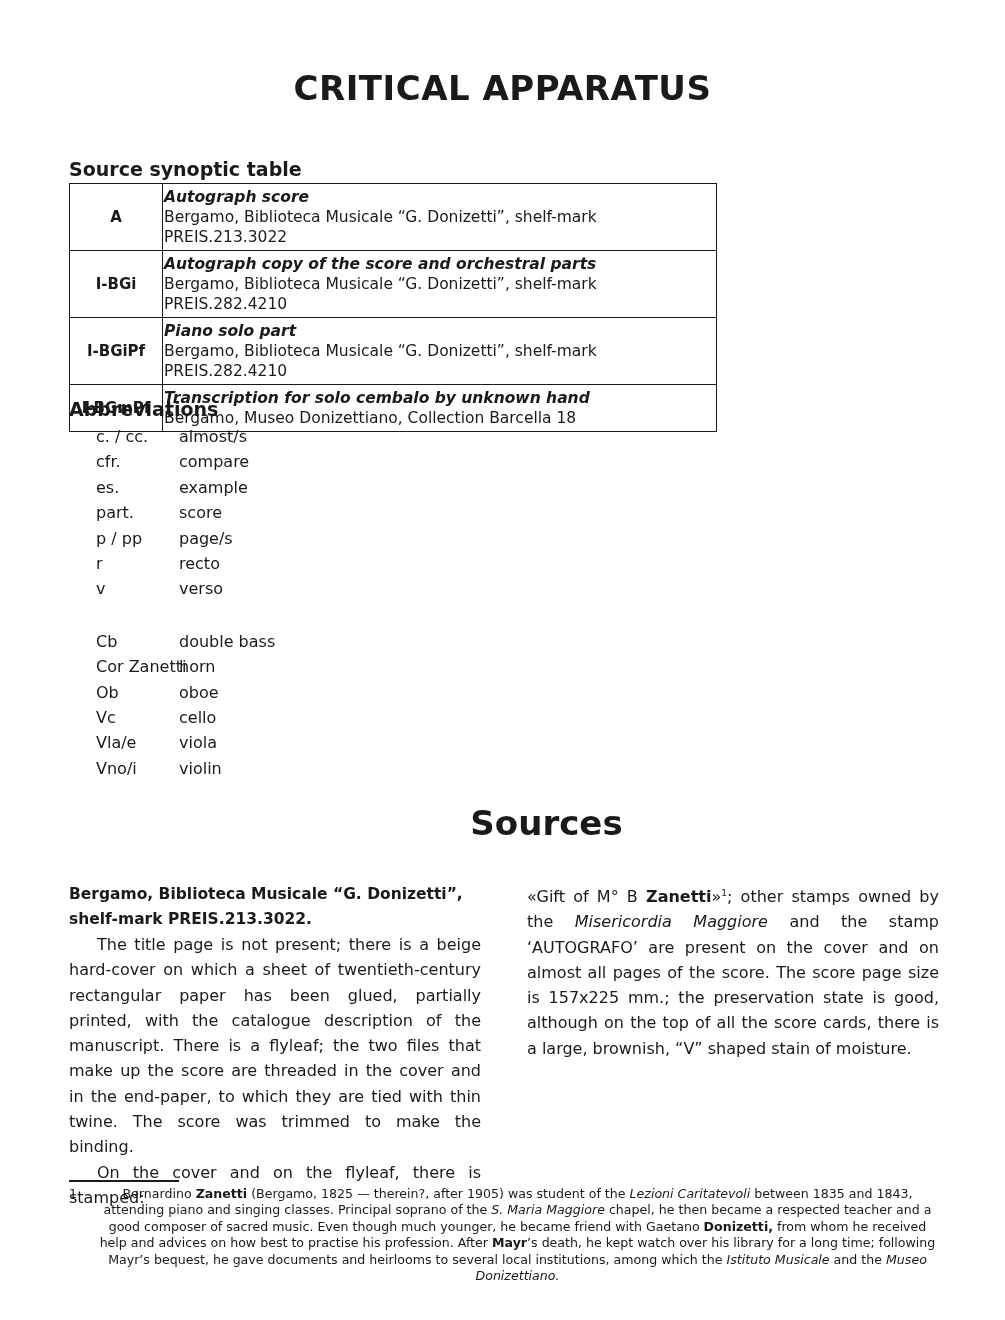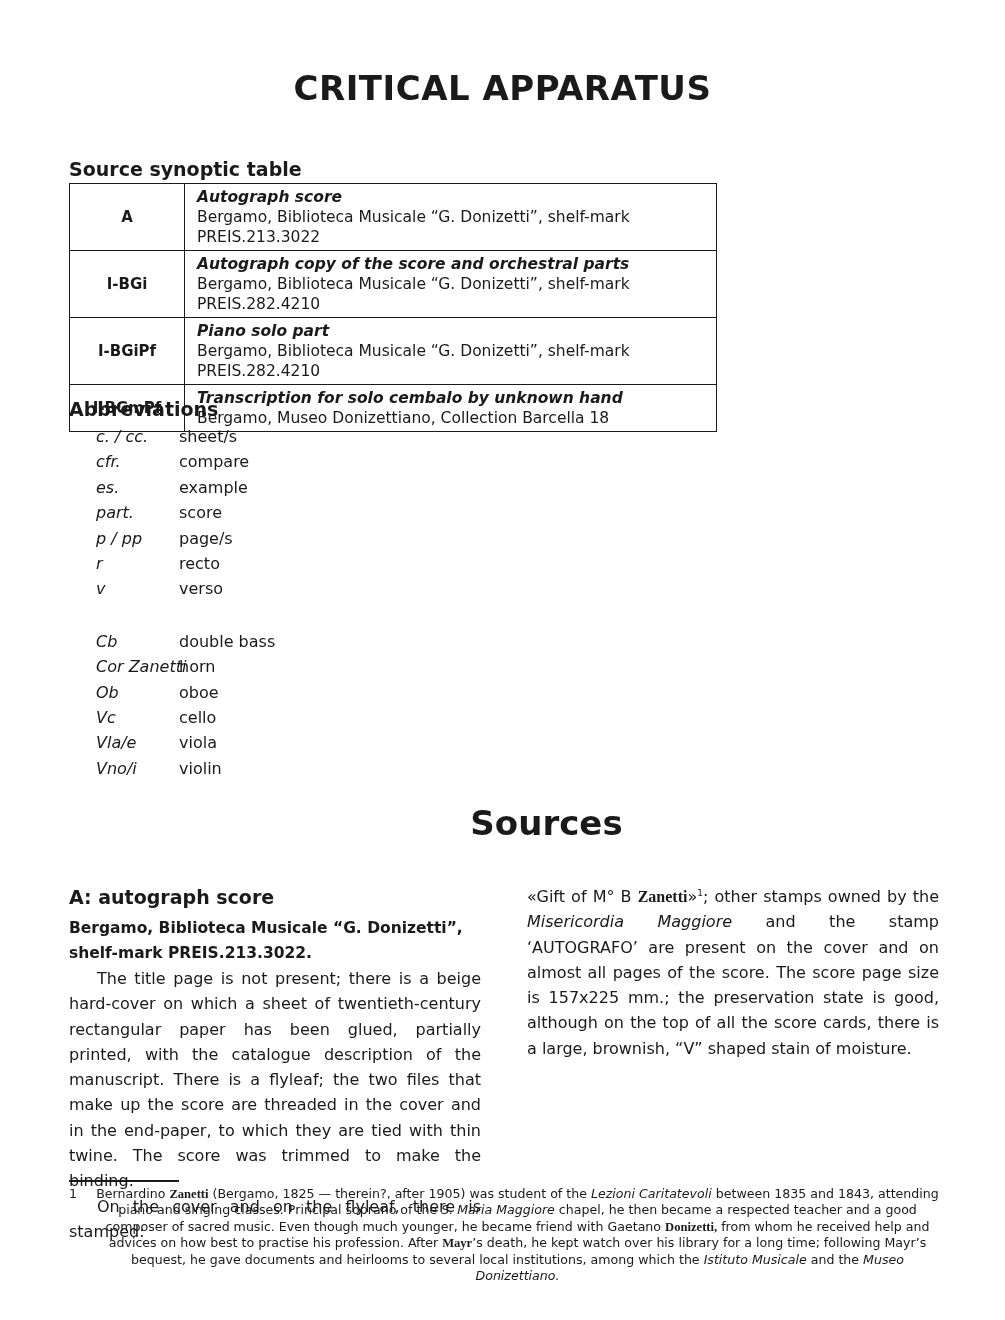--- a/index.html
+++ b/index.html
@@ -12,45 +12,45 @@
   .title {
     left: 0; width: 1005px; top: 68px; text-align: center;
     font-size: 34px; font-weight: bold; letter-spacing: 0.5px;
   }
   .h2 { font-size: 19px; font-weight: bold; margin-top: 8px; }
   .synoptic-heading { left: 69px; top: 150px; }
   table.syn {
     position: absolute; left: 69px; top: 183px; width: 648px;
     border-collapse: collapse; font-size: 15.5px;
   }
-  table.syn td { border: 1.5px solid #1a1a1a; padding: 3px 12px; line-height: 20px; }
+  table.syn td { border: 1.5px solid #1a1a1a; padding: 3px 1px; line-height: 20px; }
   table.syn td.sig { width: 90px; text-align: center; font-weight: bold; font-size: 15px; }
   table.syn .desc-title { font-style: italic; font-weight: bold; }
   .abbr-heading { left: 69px; top: 390px; }
   .abbr-list { left: 96px; top: 424px; font-size: 16px; }
   .abbr-row { height: 25.4px; line-height: 25.4px; position: relative; white-space: nowrap; }
-  .abbr-row .k { position: absolute; left: 0; font-style: italic; }
+  .abbr-row .k { position: absolute; left: 0; }
   .abbr-row .v { position: absolute; left: 83px; }
   .abbr-gap { height: 27px; }
   .sources-title {
     left: 0; width: 1005px; top: 803px; text-align: center;
     font-size: 34px; font-weight: bold;
   }
   .col { font-size: 16px; line-height: 25.3px; text-align: justify; }
   .col-left { left: 69px; top: 882px; width: 412px; }
   .col-right { left: 527px; top: 884px; width: 412px; }
   .a-heading { font-size: 19px; font-weight: bold; line-height: 30px; margin-bottom: 4px; }
   .a-sub { font-weight: bold; font-size: 15.5px; line-height: 25px; text-align: left; }
   .p { margin: 0; }
   .indent { text-indent: 28px; }
   .fn-rule { left: 69px; top: 1180px; width: 110px; height: 1.5px; background: #1a1a1a; }
   .footnote { left: 69px; top: 1186px; width: 870px; font-size: 12.6px; line-height: 16.4px; }
   .fn-num { position: absolute; left: 0; top: 0; }
   .fn-text { margin-left: 27px; text-align: center; }
-  .b { font-weight: bold; font-family: Liberation Serif, serif; }
+  .b { font-weight: bold; }
   .i { font-style: italic; }
   sup { font-size: 9px; vertical-align: super; line-height: 0; }
 </style>
 </head>
 <body>
 
 <h1 class="abs title" style="margin:0;">CRITICAL APPARATUS</h1>
 
 <div class="abs h2 synoptic-heading">Source synoptic table</div>
 
@@ -85,21 +85,21 @@
       </td>
     </tr>
   </tbody>
 </table>
 
 <div class="abs h2 abbr-heading">Abbreviations</div>
 
 <div class="abs abbr-list">
   <div class="abbr-row">
       <span class="k">c. / cc.</span>
-      <span class="v">sheet/s</span>
+      <span class="v">almost/s</span>
     </div>
   <div class="abbr-row">
       <span class="k">cfr.</span>
       <span class="v">compare</span>
     </div>
   <div class="abbr-row">
       <span class="k">es.</span>
       <span class="v">example</span>
     </div>
   <div class="abbr-row">
@@ -141,21 +141,20 @@
     </div>
   <div class="abbr-row">
       <span class="k">Vno/i</span>
       <span class="v">violin</span>
     </div>
 </div>
 
 <h2 class="abs sources-title" style="margin:0;padding-left:44px;">Sources</h2>
 
 <div class="abs col col-left">
-  <div class="a-heading">A: autograph score</div>
   <div class="a-sub">Bergamo, Biblioteca Musicale “G. Donizetti”, shelf-mark PREIS.213.3022.</div>
   <p class="p indent">The title page is not present; there is a beige hard-cover on which a sheet of twentieth-century rectangular paper has been glued, partially printed, with the catalogue description of the manuscript. There is a flyleaf; the two files that make up the score are threaded in the cover and in the end-paper, to which they are tied with thin twine. The score was trimmed to make the binding.</p>
   <p class="p indent" style="text-align-last: justify;">On the cover and on the flyleaf, there is stamped:</p>
 </div>
 
 <div class="abs col col-right">
   <p class="p"><span>«Gift of M° B </span><span class="b">Zanetti</span><span>»</span><sup>1</sup><span>; other stamps owned by the </span><span class="i">Misericordia Maggiore</span><span> and the stamp ‘AUTOGRAFO’ are present on the cover and on almost all pages of the score. The score page size is 157x225 mm.; the preservation state is good, although on the top of all the score cards, there is a large, brownish, “V” shaped stain of moisture.</span></p>
 </div>
 
 <div class="abs fn-rule"></div>

